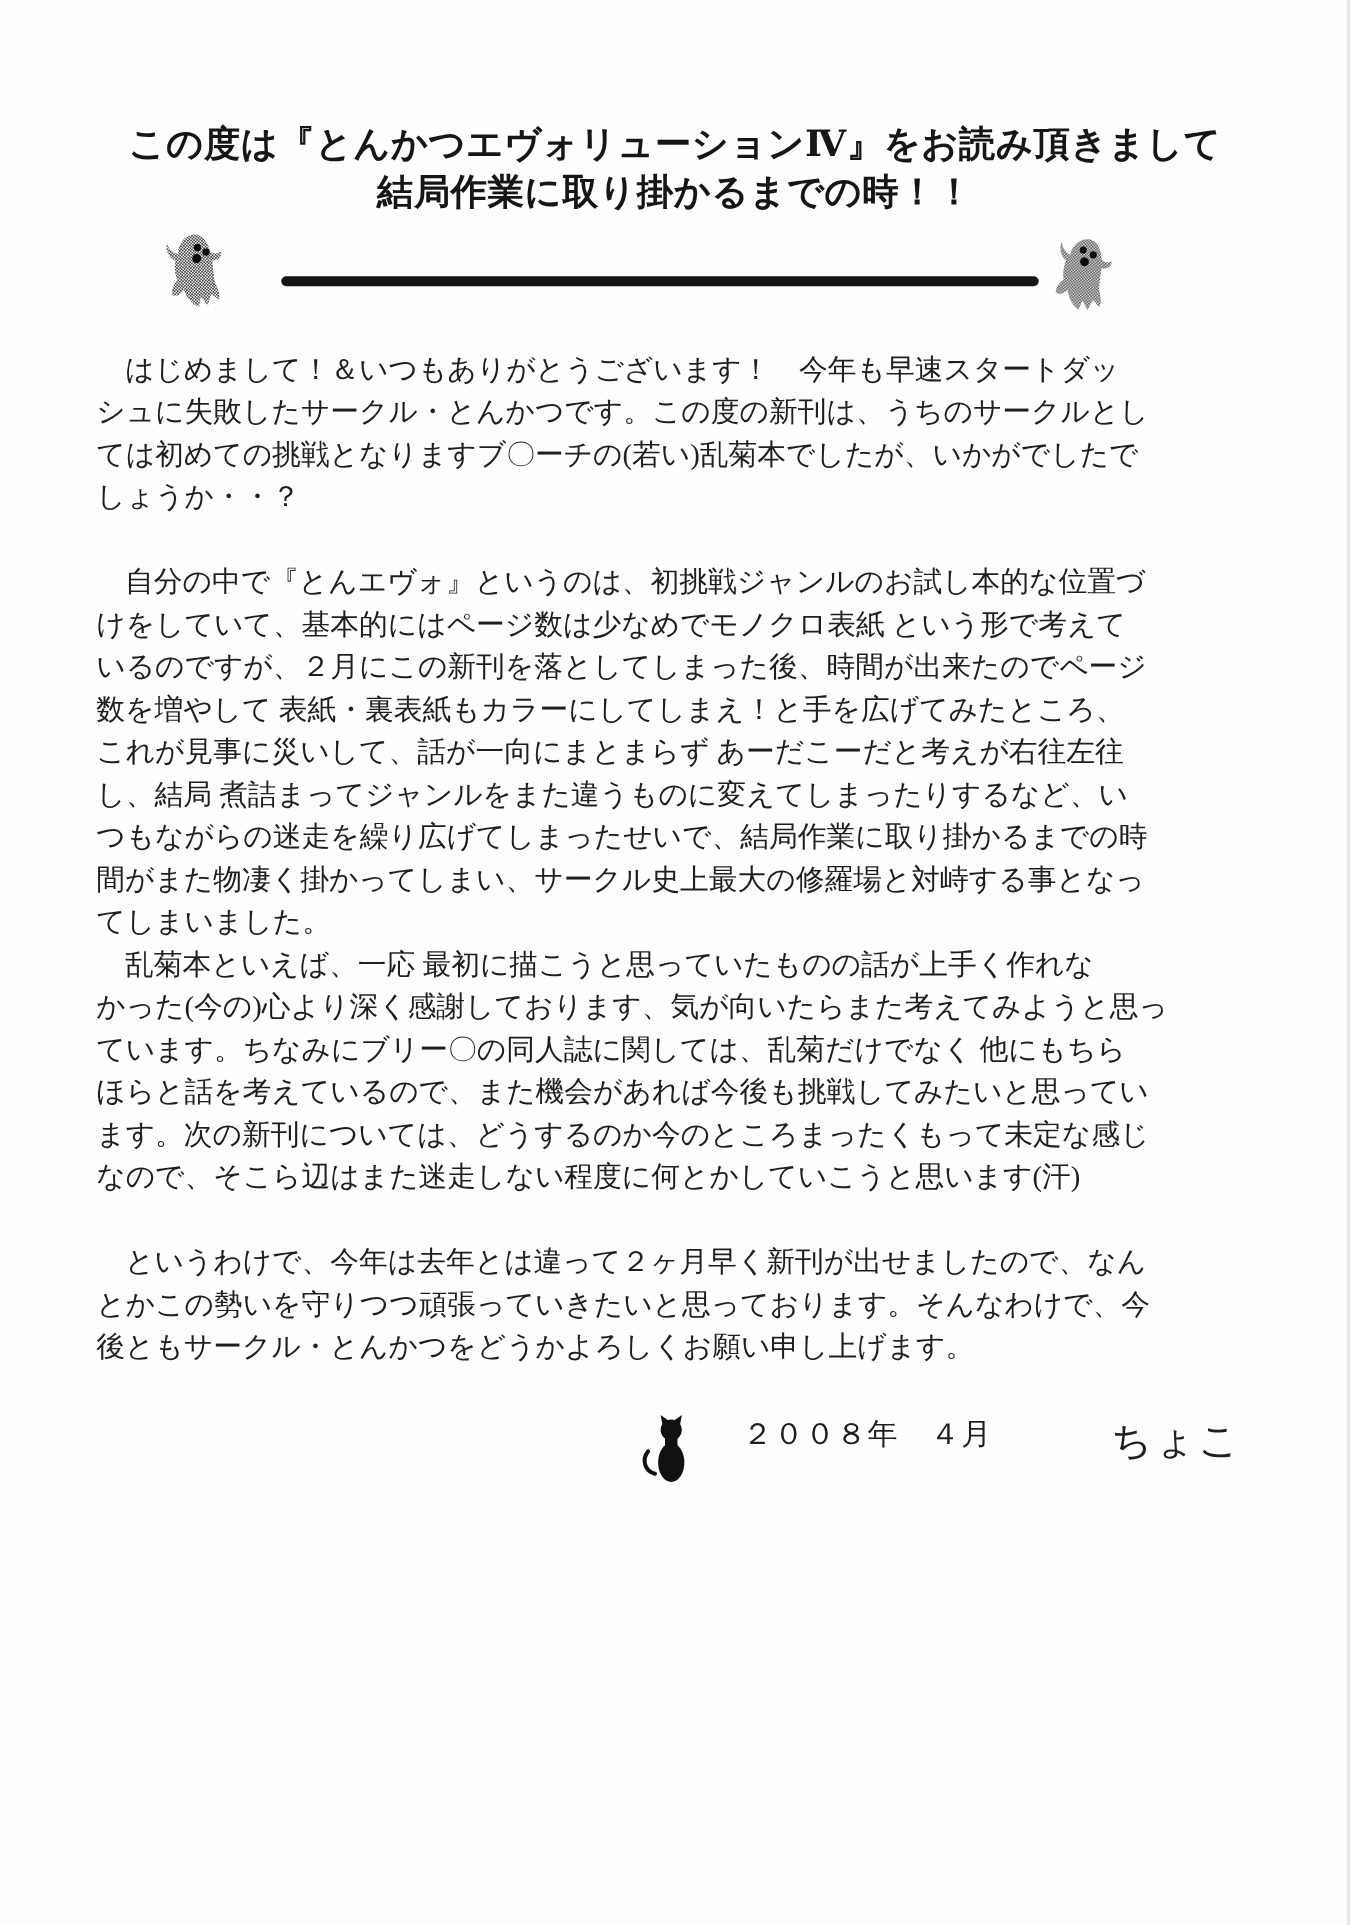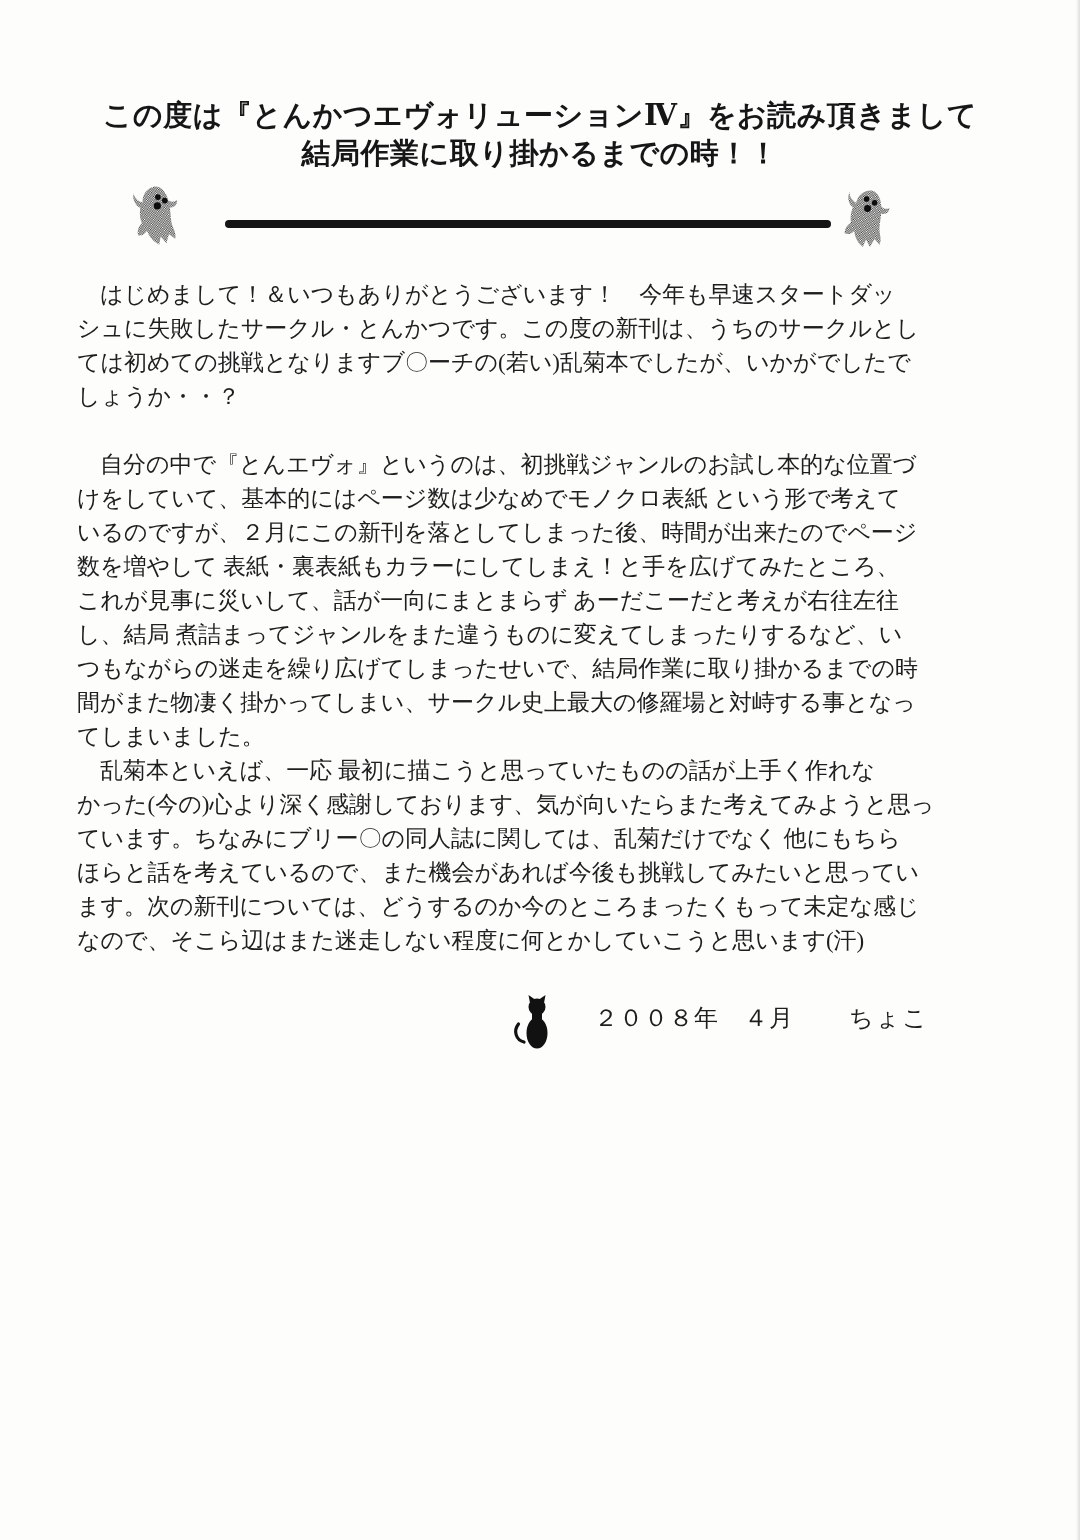--- a/index.html
+++ b/index.html
@@ -20,28 +20,27 @@
   
   .page::after{
     content:"";
     position:absolute;
     top:0;right:0;
     width:4px;height:100%;
     background:linear-gradient(to left, rgba(0,0,0,0.12), rgba(0,0,0,0));
     pointer-events:none;
   }
   .header{
-    padding-top:72px;
+    padding-top:97px;
     text-align:center;
     font-size:29px;
     line-height:38px;
     font-weight:bold;
     color:#161616;
     letter-spacing:0.5px;
-    margin-top:24px;
   }
   .decor{
     position:relative;
     height:98px;
     margin-top:4px;
   }
   .ghost{
     position:absolute;
   }
   .ghost-left{ left:134px; top:4px; width:46px; height:72px; transform:rotate(-6deg); }
@@ -59,35 +58,35 @@
     letter-spacing:0px;
   }
   .para{
     margin:0;
     white-space:pre-line;
   }
   .gap-after{ margin-bottom:34px; }
   .gap-before{ margin-top:34px; }
   .footer{
     display:flex;
-    align-items:center;
+    align-items:flex-start;
     margin:36px 0 0 512px;
     height:56px;
   }
   .cat{ width:44px; height:56px; flex:0 0 auto; }
   .footer-date{
     font-size:24px;
     letter-spacing:1px;
     margin-left:38px;
     padding-bottom:8px;
   }
   .footer-author{
-    font-size:24px;
+    font-size:32px;
     letter-spacing:2px;
-    margin-left:55px;
+    margin-left:95px;
     padding-bottom:8px;
   }
 </style>
 </head>
 <body>
 
 <div class="page" style="background: rgb(253, 253, 251); color: rgb(30, 30, 30);">
 
   <div class="header">
     <div>この度は『とんかつエヴォリューションⅣ』をお読み頂きまして</div>
@@ -137,20 +136,23 @@
 し、結局 煮詰まってジャンルをまた違うものに変えてしまったりするなど、い
 つもながらの迷走を繰り広げてしまったせいで、結局作業に取り掛かるまでの時
 間がまた物凄く掛かってしまい、サークル史上最大の修羅場と対峙する事となっ
 てしまいました。</p>
     <p class="para">　乱菊本といえば、一応 最初に描こうと思っていたものの話が上手く作れな
 かった(今の)心より深く感謝しております、気が向いたらまた考えてみようと思っ
 ています。ちなみにブリー〇の同人誌に関しては、乱菊だけでなく 他にもちら
 ほらと話を考えているので、また機会があれば今後も挑戦してみたいと思ってい
 ます。次の新刊については、どうするのか今のところまったくもって未定な感じ
 なので、そこら辺はまた迷走しない程度に何とかしていこうと思います(汗)</p>
+    <p class="para gap-before">　というわけで、今年は去年とは違って２ヶ月早く新刊が出せましたので、なん
+とかこの勢いを守りつつ頑張っていきたいと思っております。そんなわけで、今
+後ともサークル・とんかつをどうかよろしくお願い申し上げます。</p>
   </div>
 
   <div class="footer">
     <svg class="cat" viewBox="0 0 44 56" xmlns="http://www.w3.org/2000/svg" aria-hidden="true">
       <path d="M12 48 C4 46 1 37 6.5 30" fill="none" stroke="#111" stroke-width="3.2" stroke-linecap="round"></path>
       <ellipse cx="25" cy="39" rx="10.5" ry="15.5" fill="#111"></ellipse>
       <rect x="20" y="16" width="10" height="12" fill="#111"></rect>
       <circle cx="25" cy="13" r="8.5" fill="#111"></circle>
       <path d="M18 9 L16.5 1 L23 5.5 Z" fill="#111"></path>
       <path d="M32 9 L33.5 1 L27 5.5 Z" fill="#111"></path>

